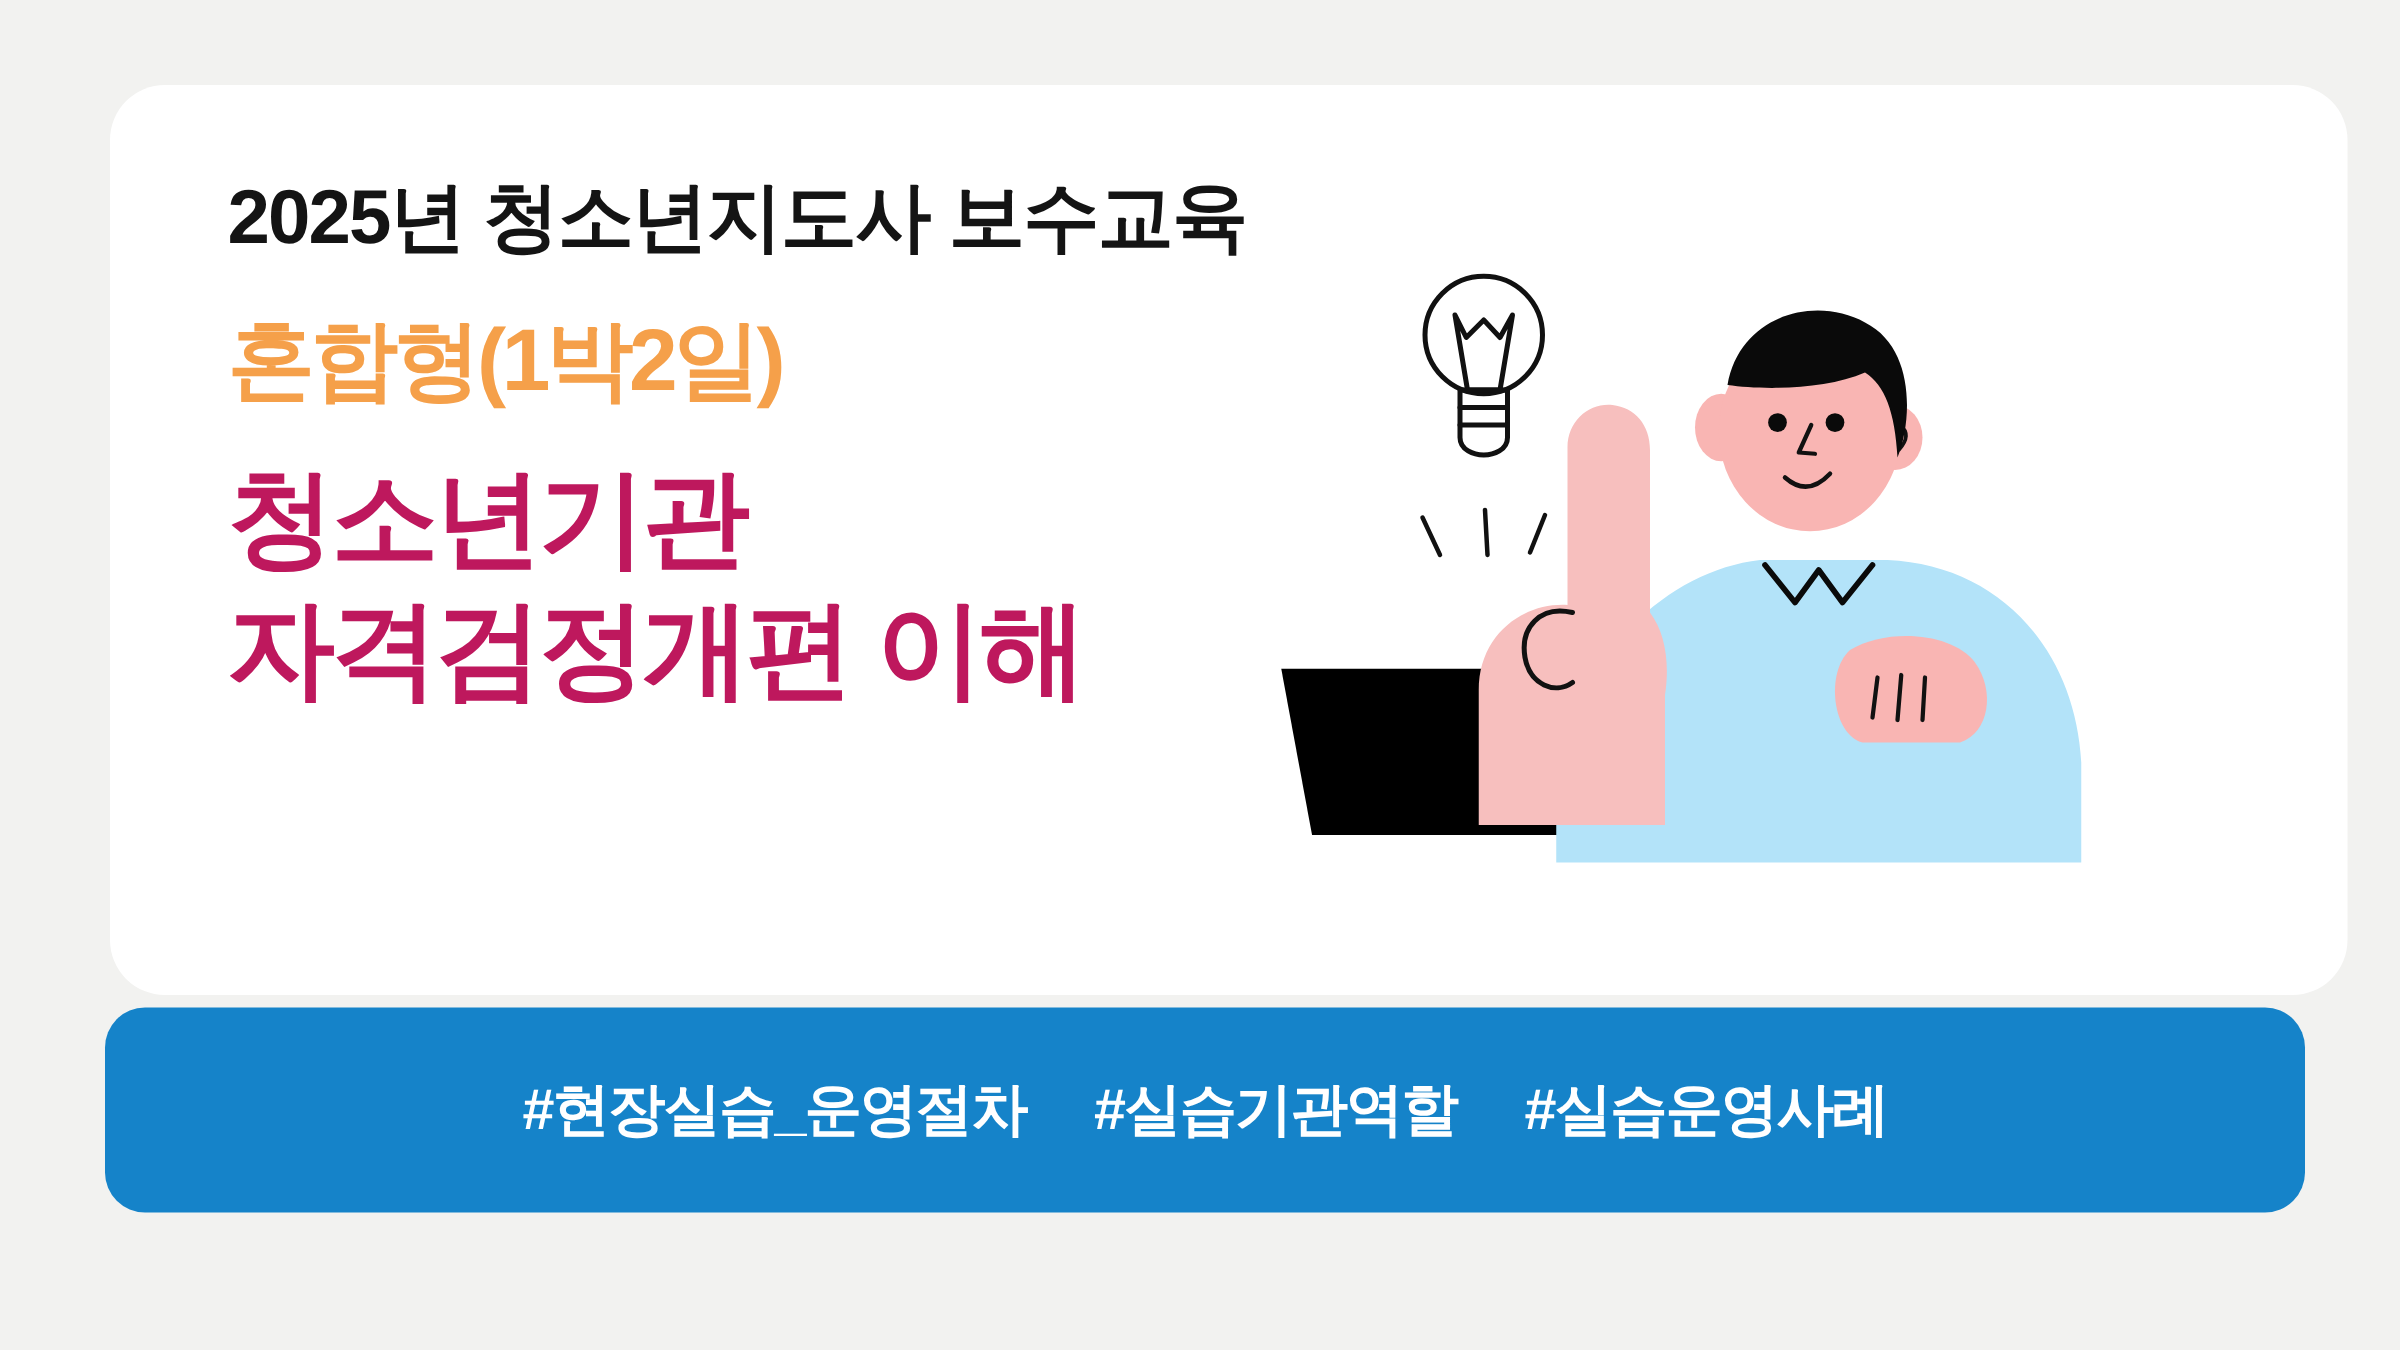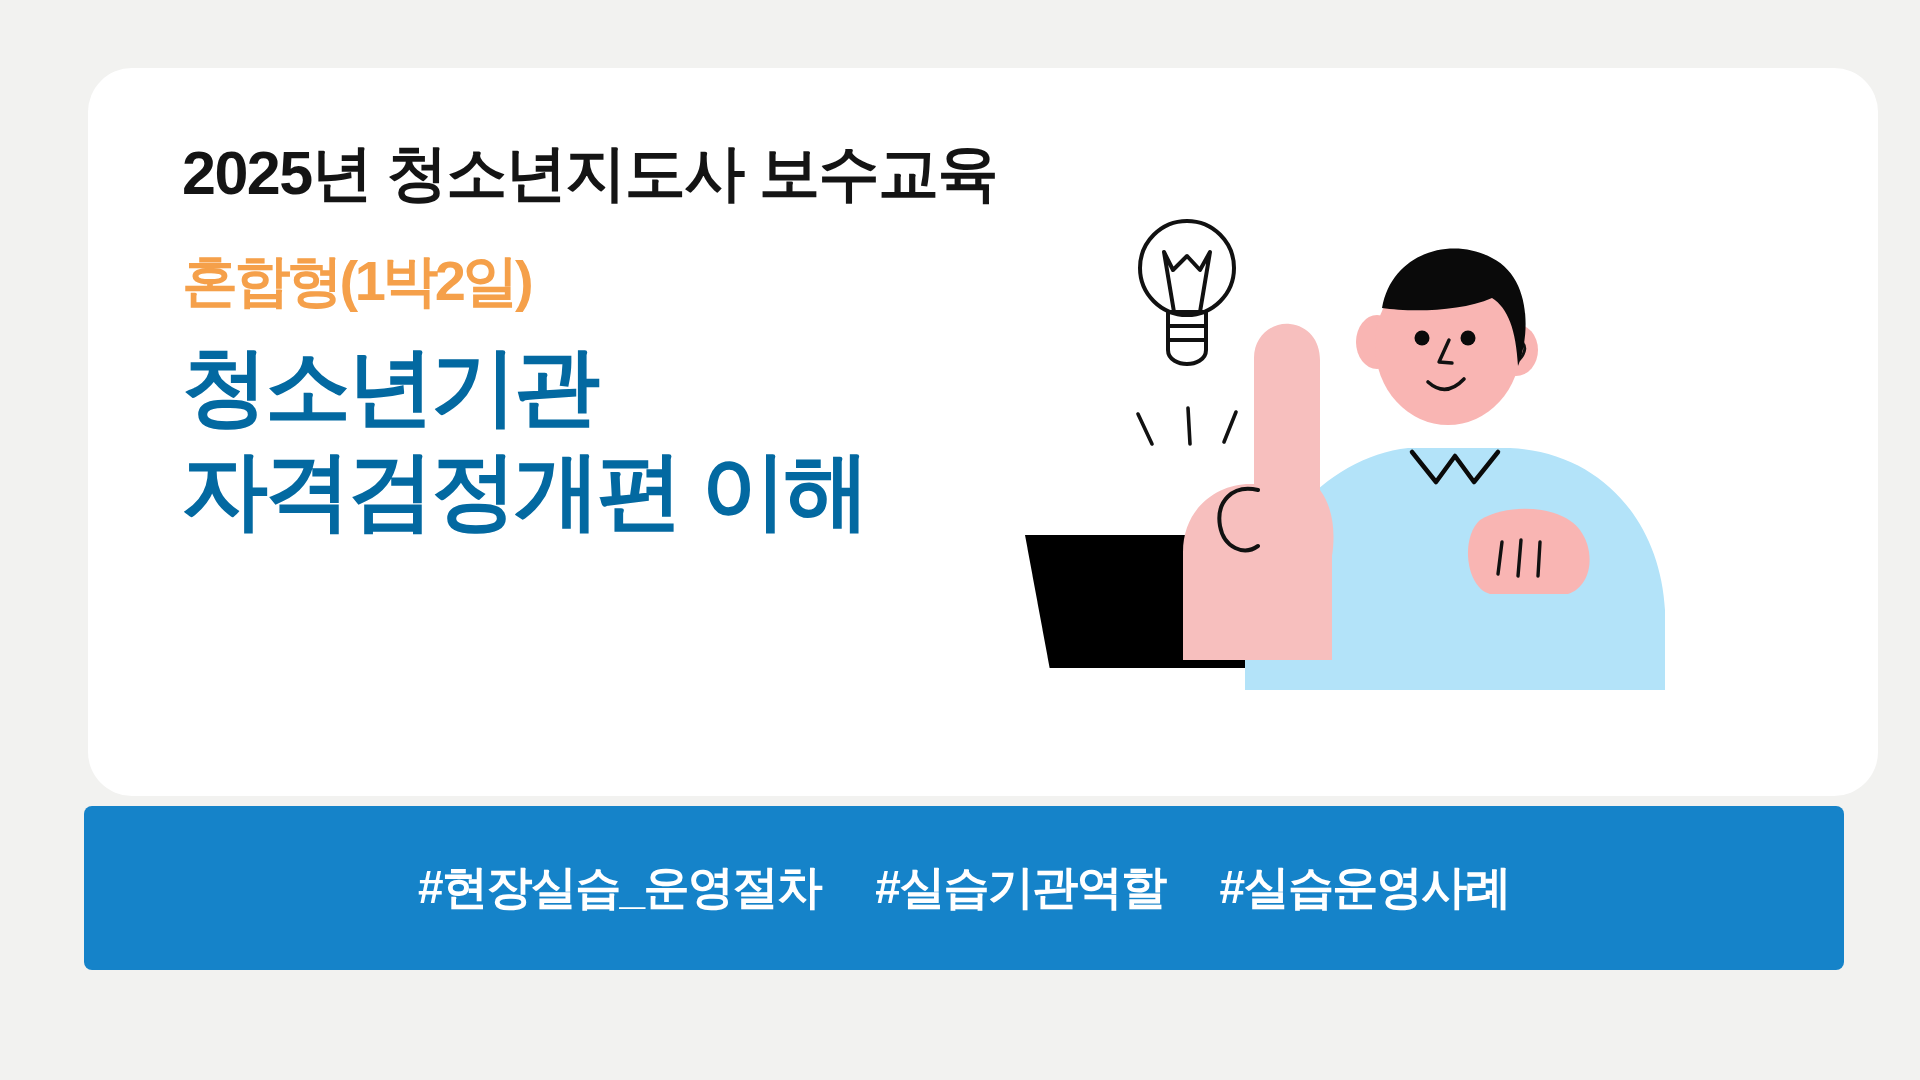--- a/index.html
+++ b/index.html
@@ -31,44 +31,44 @@
   .kicker {
     font-size:61px;
     font-weight:700;
     letter-spacing:-1.5px;
     color:#141414;
     line-height:1.1;
     white-space:nowrap;
   }
   .headline-orange {
     margin-top:44px;
-    font-size:56px;
+    font-size:70px;
     font-weight:900;
     letter-spacing:-3.5px;
     color:#F5A04A;
     line-height:1.08;
     white-space:nowrap;
   }
   .headline-black {
-    margin-top:22px;
+    margin-top:36px;
     font-size:86px;
     font-weight:900;
     letter-spacing:-3px;
-    color:#0369a1;
+    color:#be185d;
     line-height:1.22;
   }
   .headline-black .l2 { display:block; }
 
   
   .tagbar {
     position:absolute;
     left:84px; top:806px;
     width:1760px; height:164px;
     background:#1583C9;
-    border-radius:8px;
+    border-radius:32px;
     display:flex;
     align-items:center;
     justify-content:center;
     gap:54px;
   }
   .tag {
     color:#FFFFFF;
     font-size:46px;
     font-weight:800;
     letter-spacing:-1.6px;

